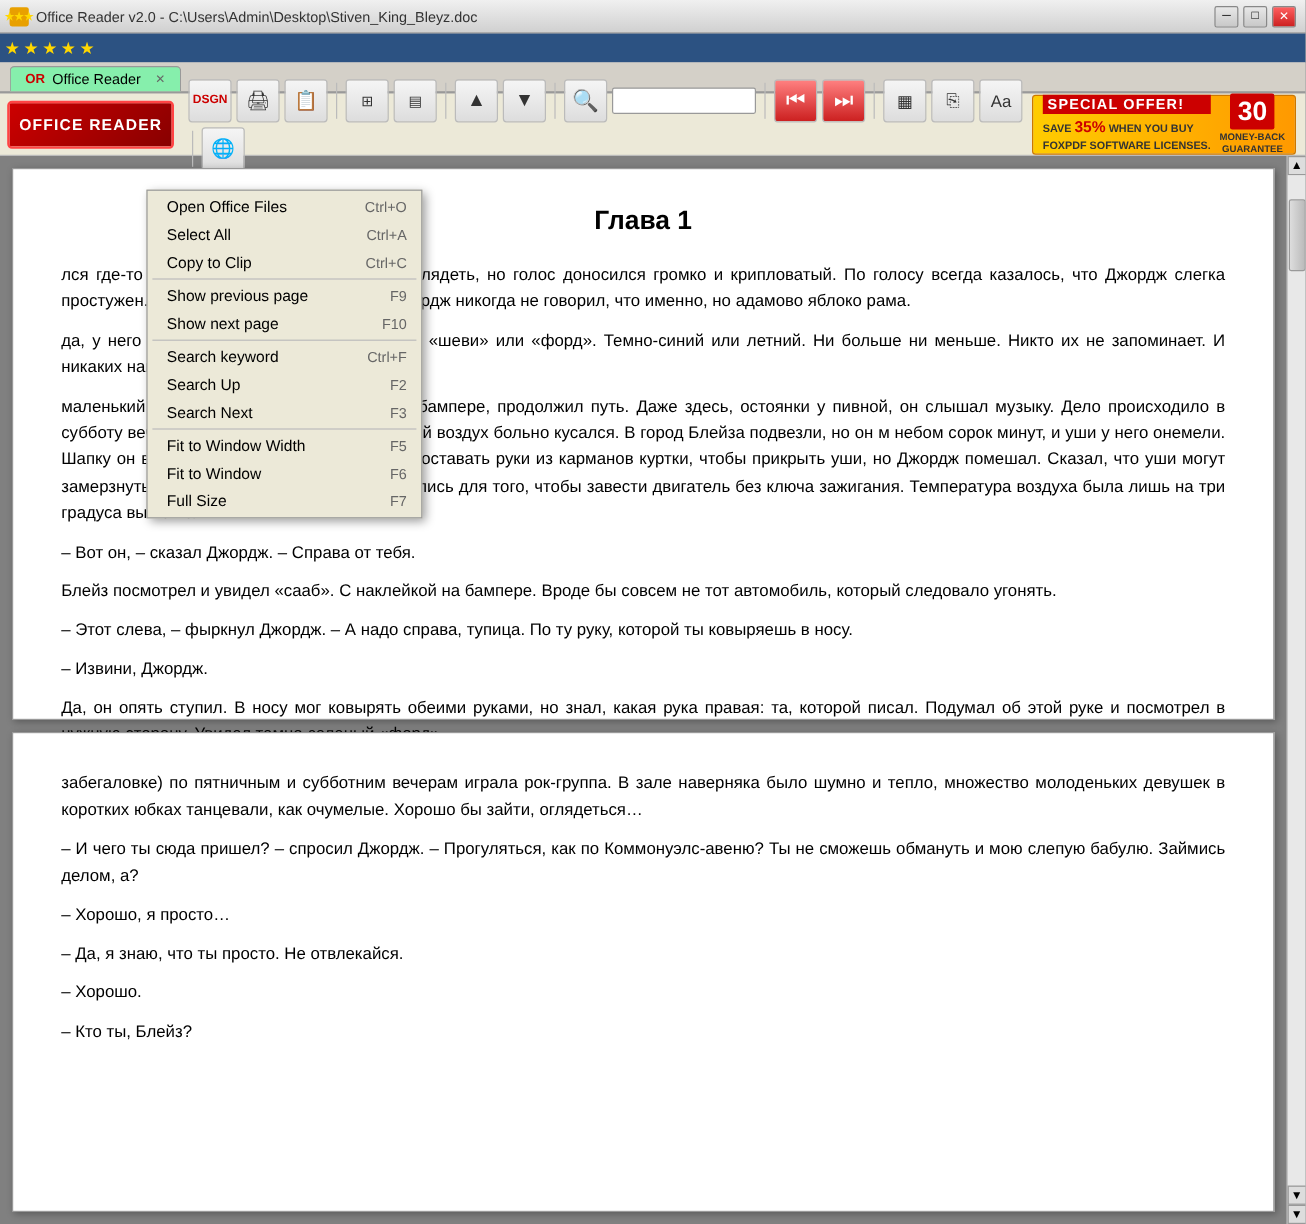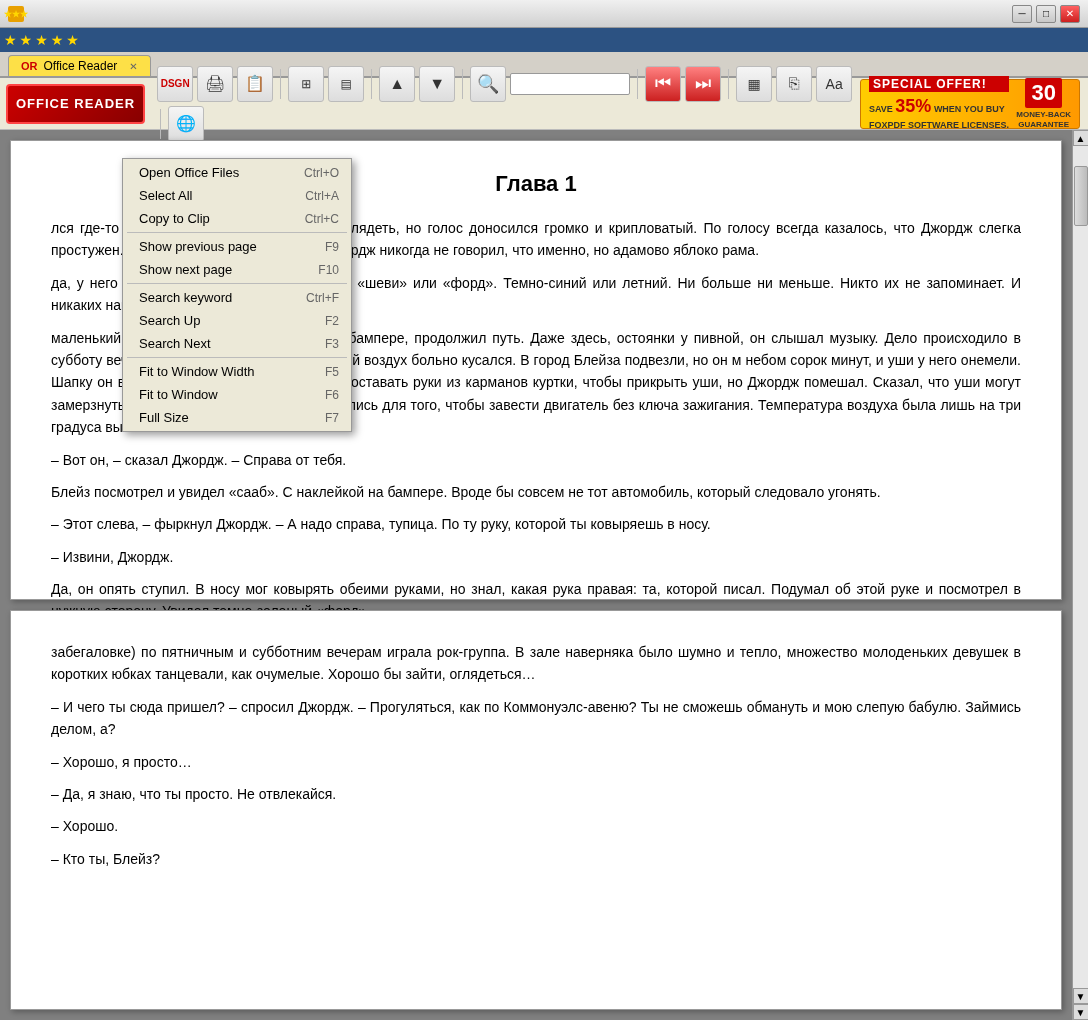--- a/index.html
+++ b/index.html
@@ -73,21 +73,21 @@
     .tab {
       background: #ece9d8;
       border: 1px solid #999;
       border-bottom: none;
       padding: 3px 12px;
       font-size: 12px;
       cursor: pointer;
       border-radius: 4px 4px 0 0;
       display: flex; align-items: center; gap: 6px;
     }
-    .tab.active { background: #fde047; }
+    .tab.active { background: #86efac; }
 
     
     #logo-toolbar {
       display: flex;
       align-items: center;
       background: #ece9d8;
       border-bottom: 1px solid #bbb;
       height: 52px;
     }
     #logo-area {
@@ -272,20 +272,21 @@
     }
   </style>
 </head>
 <body>
 
 <div id="title-bar">
   <div class="title-left">
     <div class="win-icon" style="display:flex;align-items:center;justify-content:center;gap:1px;">
       <span style="color:#ffd700;font-size:9px;">★★★</span>
     </div>
+    <span class="title-text">Office Reader v2.0 - C:\Users\Admin\Desktop\Stiven_King_Bleyz.doc</span>
   </div>
   <div class="win-controls">
     <div class="win-btn">─</div>
     <div class="win-btn">□</div>
     <div class="win-btn close">✕</div>
   </div>
 </div>
 
 <div id="top-stars">
   <span class="star">★</span>
@@ -329,21 +330,21 @@
       <div class="tb-btn" style="font-size:14px;">⎘</div>
       <div class="tb-btn" style="font-size:14px;">Aa</div>
       <div class="tb-sep"></div>
       <div class="tb-btn" style="font-size:16px;">🌐</div>
     </div>
   </div>
 
   <div id="ad-banner">
     <div style="display:flex;flex-direction:column;gap:2px;">
       <div style="background:#cc0000;color:white;font-size:12px;font-weight:bold;padding:1px 4px;letter-spacing:1px;">SPECIAL OFFER!</div>
-      <div style="font-size:9px;font-weight:bold;color:#333;line-height:1.4;">SAVE <span style="color:#cc0000;font-size:18px;">35%</span> WHEN YOU BUY<br>FOXPDF SOFTWARE LICENSES.</div>
+      <div style="font-size:9px;font-weight:bold;color:#333;line-height:1.4;">SAVE <span style="color:#cc0000;font-size:13px;">35%</span> WHEN YOU BUY<br>FOXPDF SOFTWARE LICENSES.</div>
     </div>
     <div style="display:flex;flex-direction:column;align-items:center;">
       <div class="ad-days">30</div>
       <div style="font-size:8px;color:#333;font-weight:bold;text-align:center;line-height:1.2;margin-top:2px;">MONEY-BACK<br>GUARANTEE</div>
     </div>
   </div>
 </div>
 
 <div id="main-content">
   <div id="doc-area">

